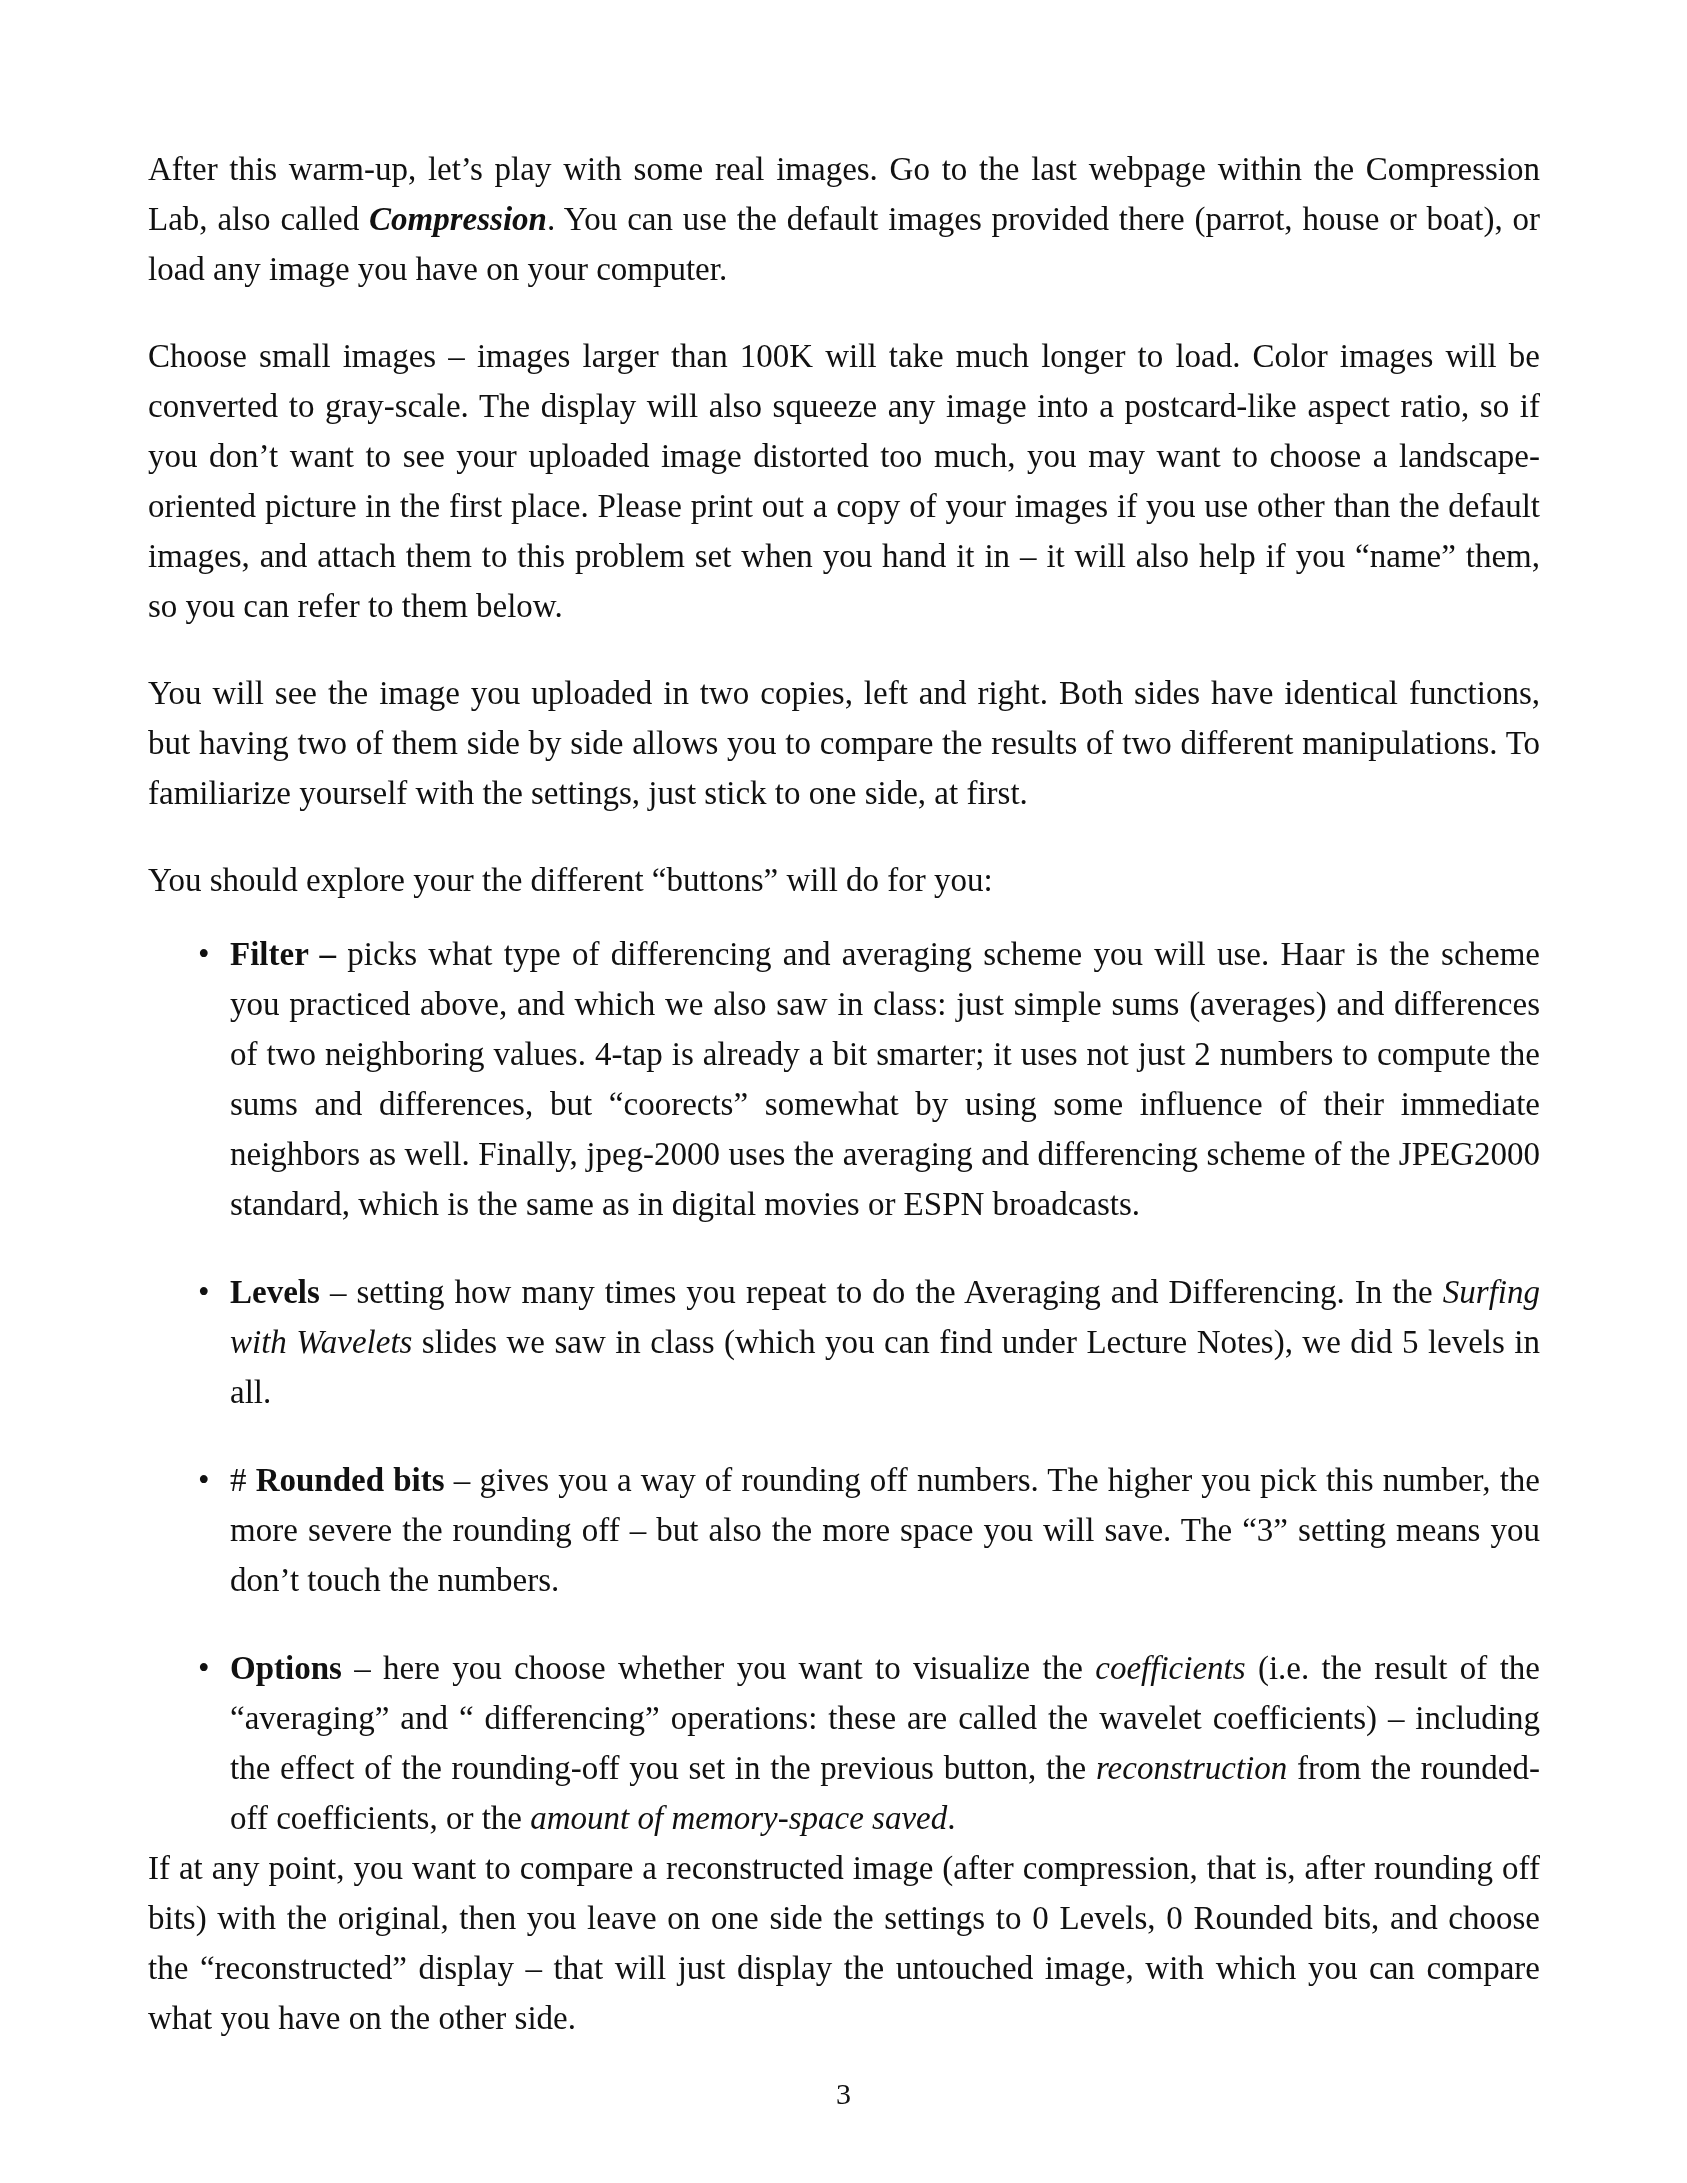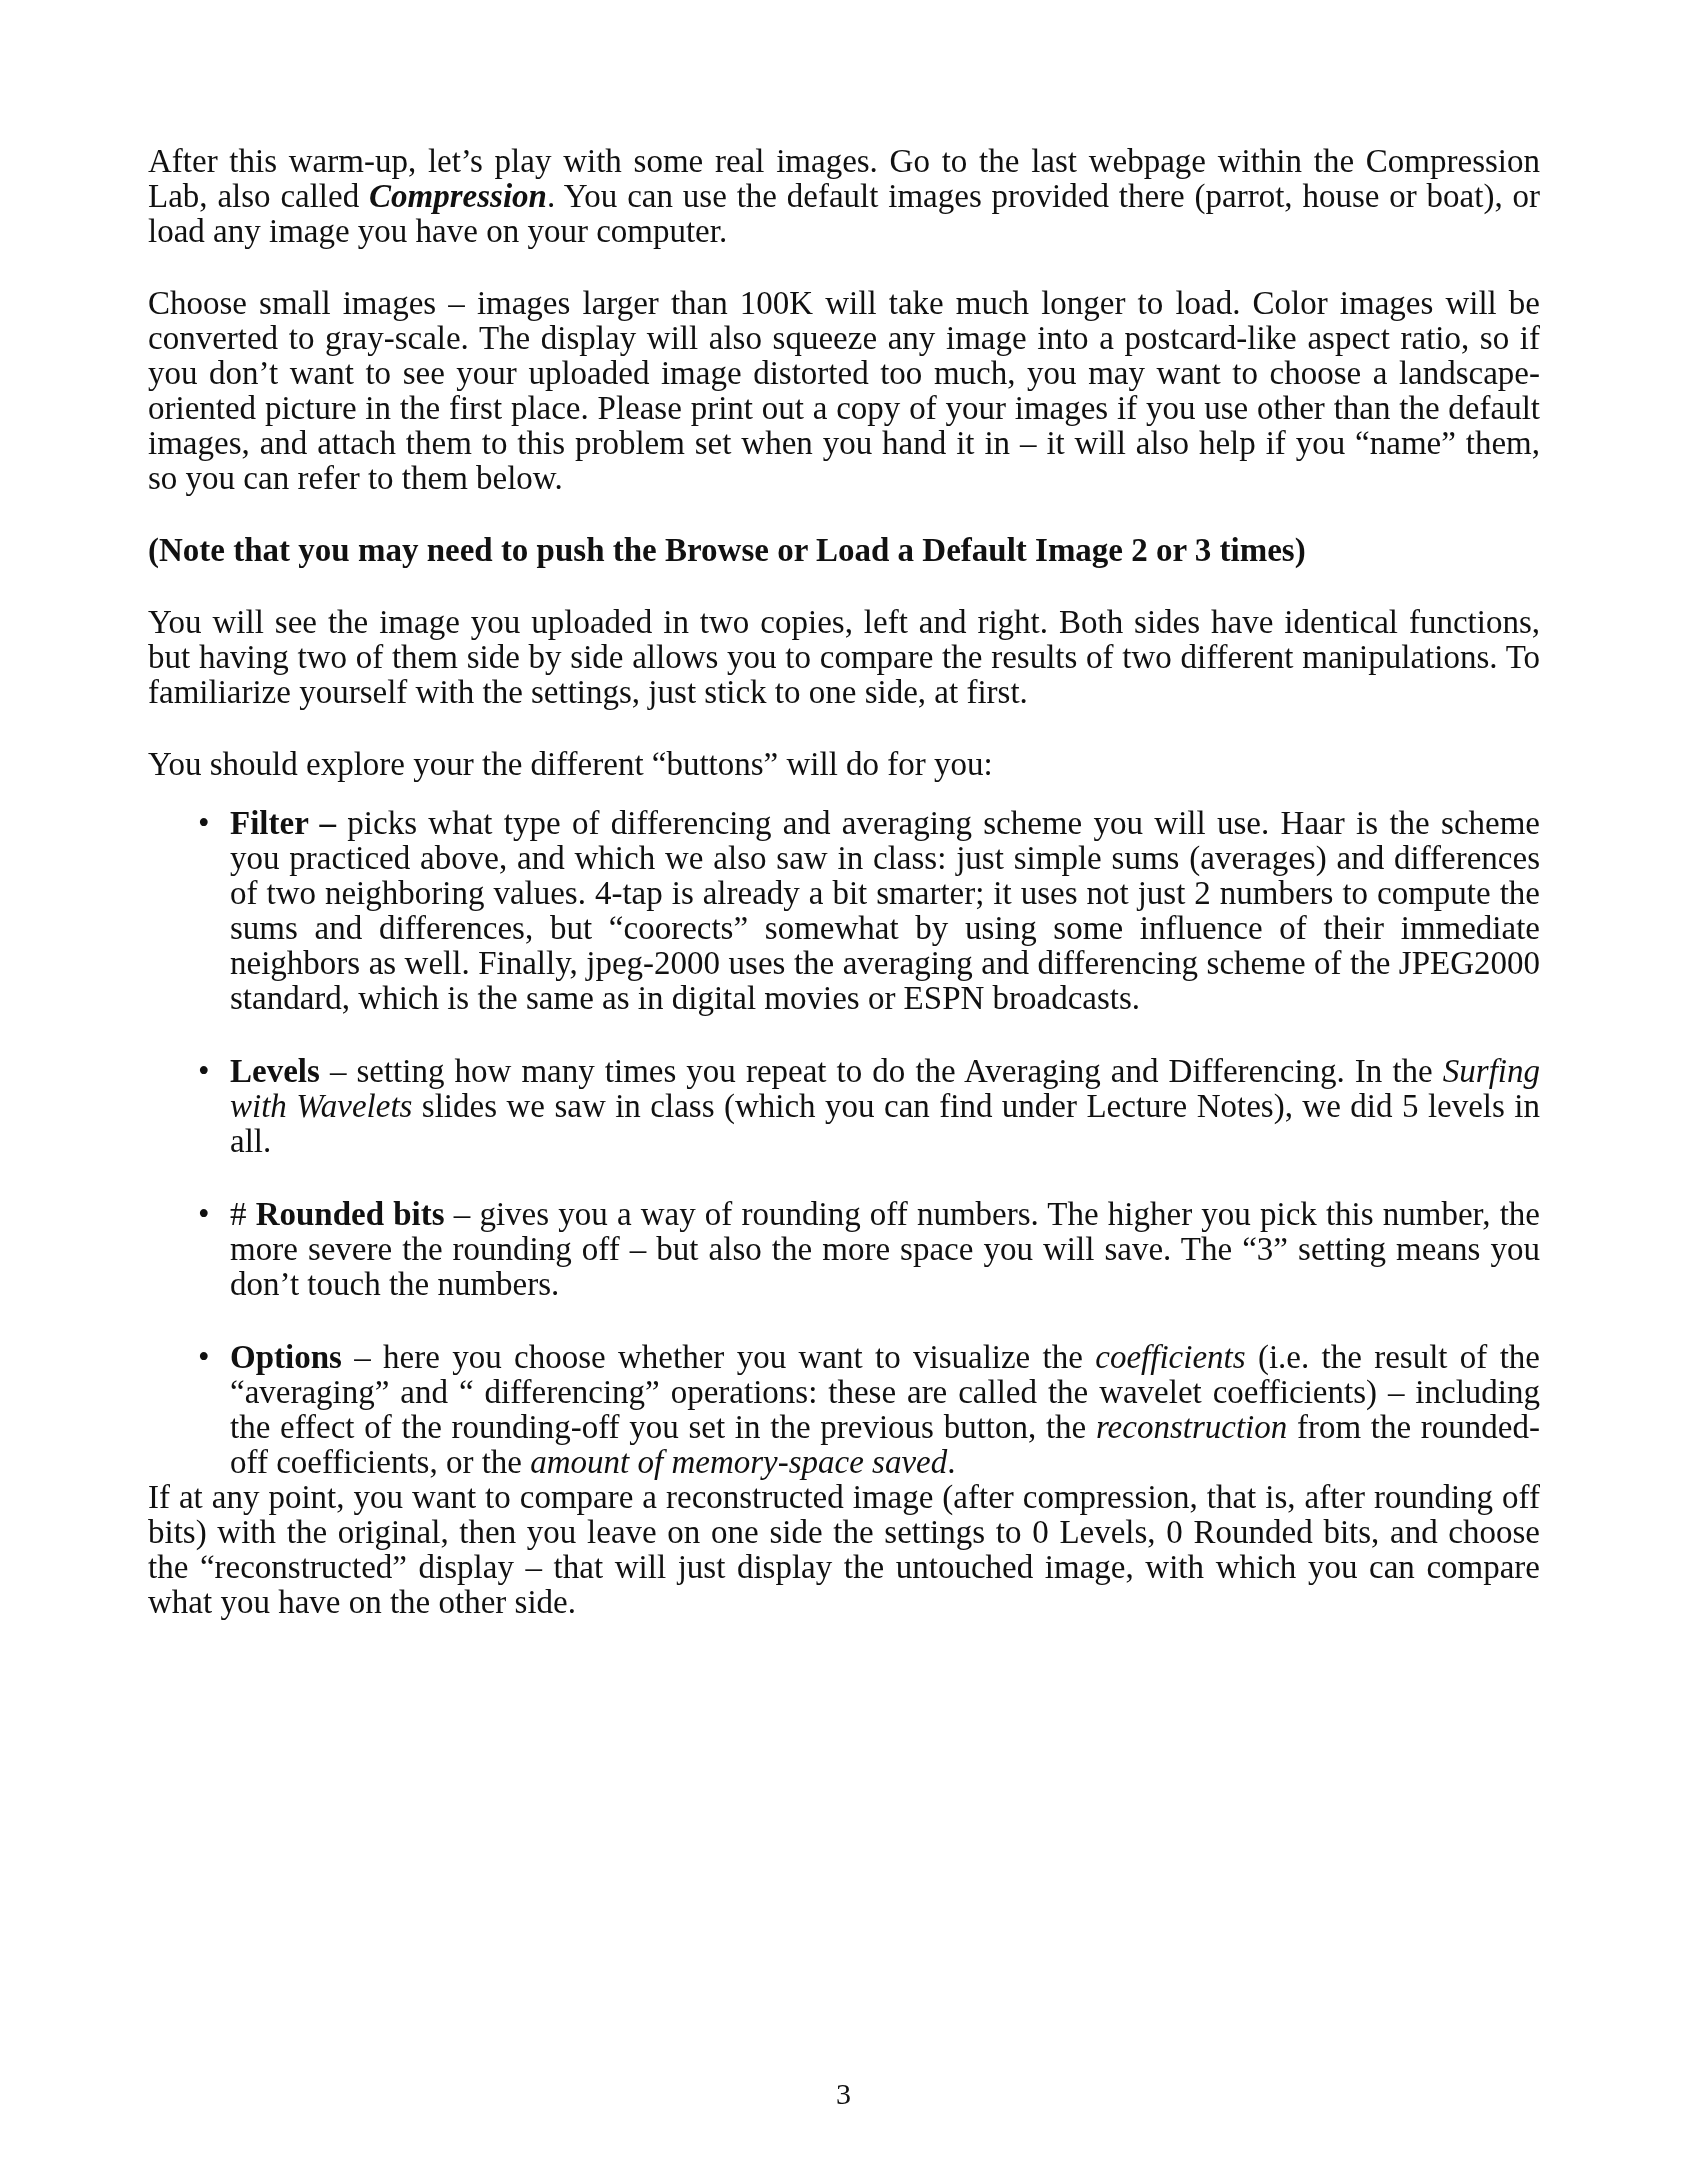--- a/index.html
+++ b/index.html
@@ -2,21 +2,21 @@
 <html style="font-size:10.6px"><head>
 <meta charset="utf-8">
 <style>
   html, body { margin: 0; padding: 0; background: #ffffff; }
   body {
     width: 1687px; height: 2183px; position: relative; overflow: hidden;
     font-family: "Liberation Serif", serif; color: #111111;
   }
   .page {
     position: absolute; left: 148px; top: 144px; width: 1392px;
-    font-size: 33px; line-height: 35px;
+    font-size: 33px; line-height: 50px;
   }
   p { margin: 0; text-align: justify; }
   .gap { margin-top: 37px; }
   .gap-s { }
   ul.bullets { list-style: none; margin: 24px 0 0 0; padding: 0; }
   ul.bullets li {
     position: relative; padding-left: 82px; text-align: justify;
     margin-bottom: 38px;
   }
   ul.bullets li:last-child { margin-bottom: 0; }
@@ -32,21 +32,20 @@
 </style>
 </head>
 <body>
 
 <div class="page">
 
   <p><span>After this warm-up, let’s play with some real images. Go to the last webpage within the Compression Lab, also called </span><b><i>Compression</i></b><span>. You can use the default images provided there (parrot, house or boat), or load any image you have on your computer.</span></p>
 
   <p class="gap">Choose small images – images larger than 100K will take much longer to load. Color images will be converted to gray-scale. The display will also squeeze any image into a postcard-like aspect ratio, so if you don’t want to see your uploaded image distorted too much, you may want to choose a landscape-oriented picture in the first place. Please print out a copy of your images if you use other than the default images, and attach them to this problem set when you hand it in – it will also help if you “name” them, so you can refer to them below.</p>
 
-  <p class="gap"><b>(Note that you may need to push the Browse or Load a Default Image 2 or 3 times)</b></p>
 
   <p class="gap">You will see the image you uploaded in two copies, left and right. Both sides have identical functions, but having two of them side by side allows you to compare the results of two different manipulations. To familiarize yourself with the settings, just stick to one side, at first.</p>
 
   <p class="gap">You should explore your the different “buttons” will do for you:</p>
 
   <ul class="bullets">
     <li>
       <span class="bullet-dot">•</span>
       <b>Filter –</b><span> picks what type of differencing and averaging scheme you will use. Haar is the scheme you practiced above, and which we also saw in class: just simple sums (averages) and differences of two neighboring values. 4-tap is already a bit smarter; it uses not just 2 numbers to compute the sums and differences, but “coorects” somewhat by using some influence of their immediate neighbors as well. Finally, jpeg-2000 uses the averaging and differencing scheme of the JPEG2000 standard, which is the same as in digital movies or ESPN broadcasts.</span>
     </li>

